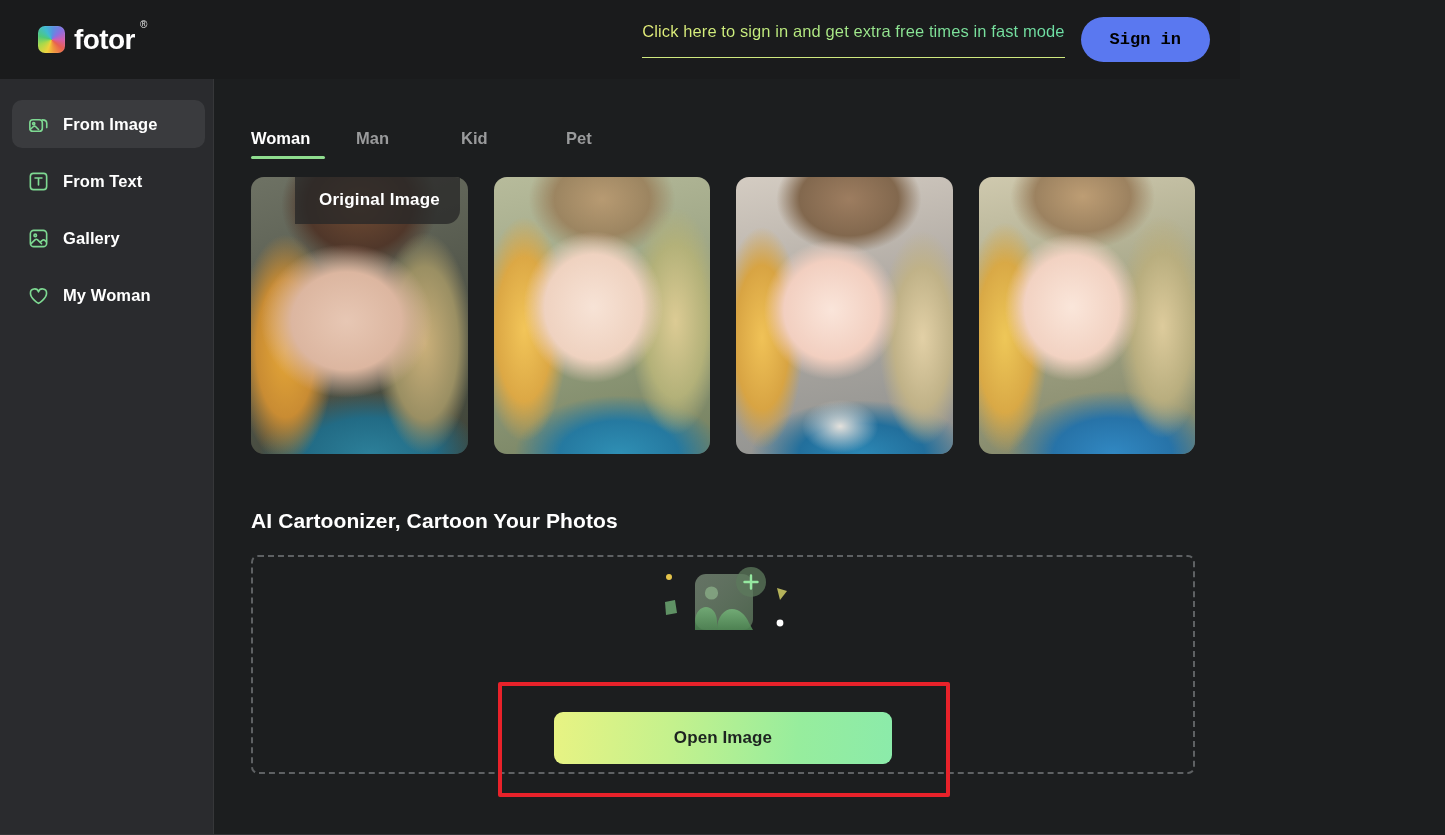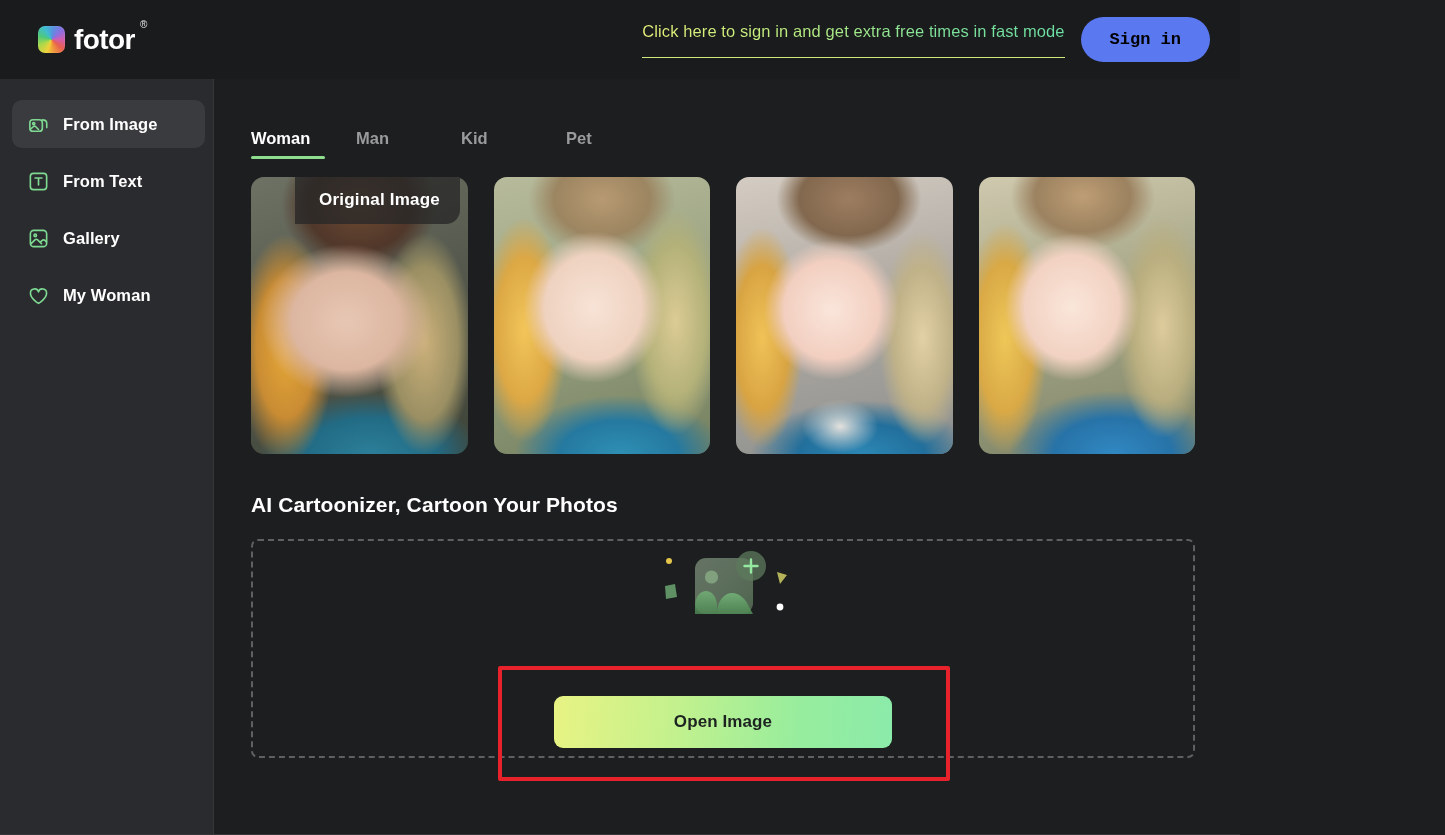--- a/index.html
+++ b/index.html
@@ -141,21 +141,21 @@
   .badge-original {
     position: absolute; top: 0; left: 0;
     background: rgba(40,40,40,.78);
     color: #fff; font-size: 17px; font-weight: 700; letter-spacing: .2px;
     padding: 13px 20px 14px 24px;
     border-bottom-right-radius: 14px;
     margin-left: 44px;
   }
 
   
-  .upload-title { color: #fff; font-size: 21px; font-weight: 700; margin-top: 39px; letter-spacing: .1px; }
+  .upload-title { color: #fff; font-size: 21px; font-weight: 700; margin-top: 55px; letter-spacing: .1px; }
   .dropzone {
     margin-top: 22px; height: 219px;
     border: 2px dashed #5e6163; border-radius: 7px;
     display: flex; flex-direction: column; align-items: center; justify-content: center;
     cursor: pointer; position: relative; gap: 48px;
   }
   .upload-art { position: relative; width: 140px; height: 72px; }
   .upload-art svg { display: block; }
   .open-btn-wrap { position: relative; margin-top: 26px; }
   .open-btn {

